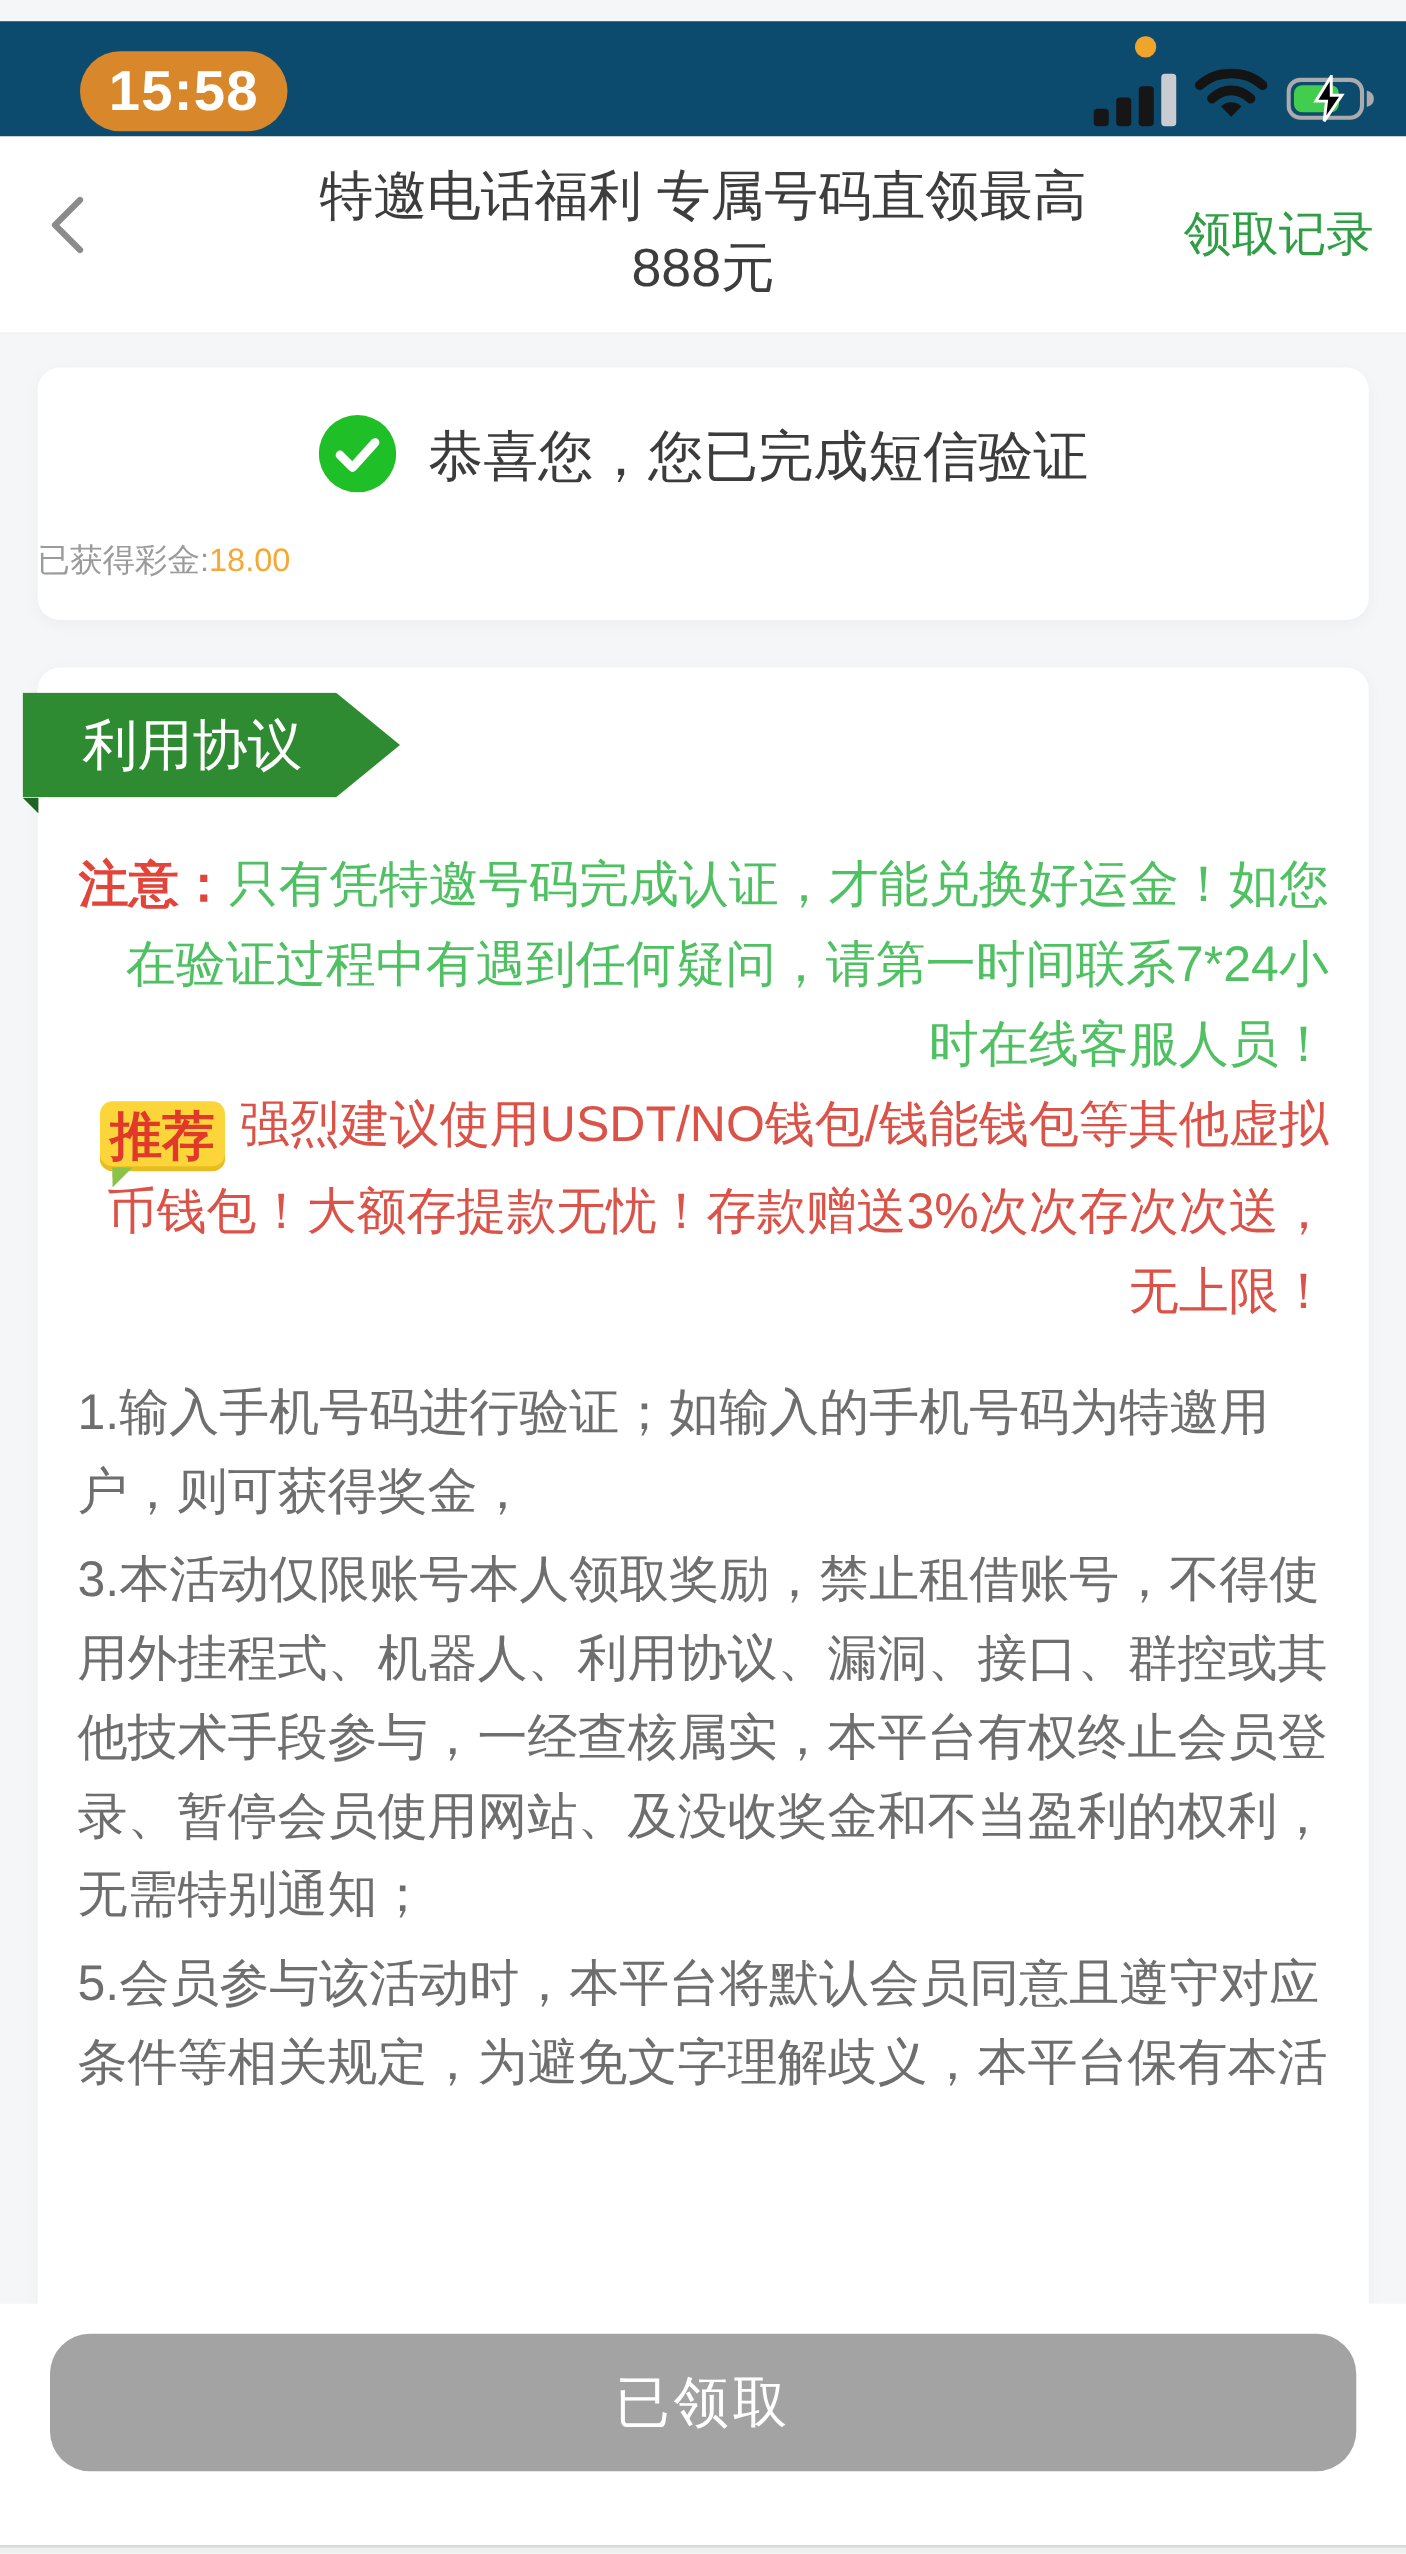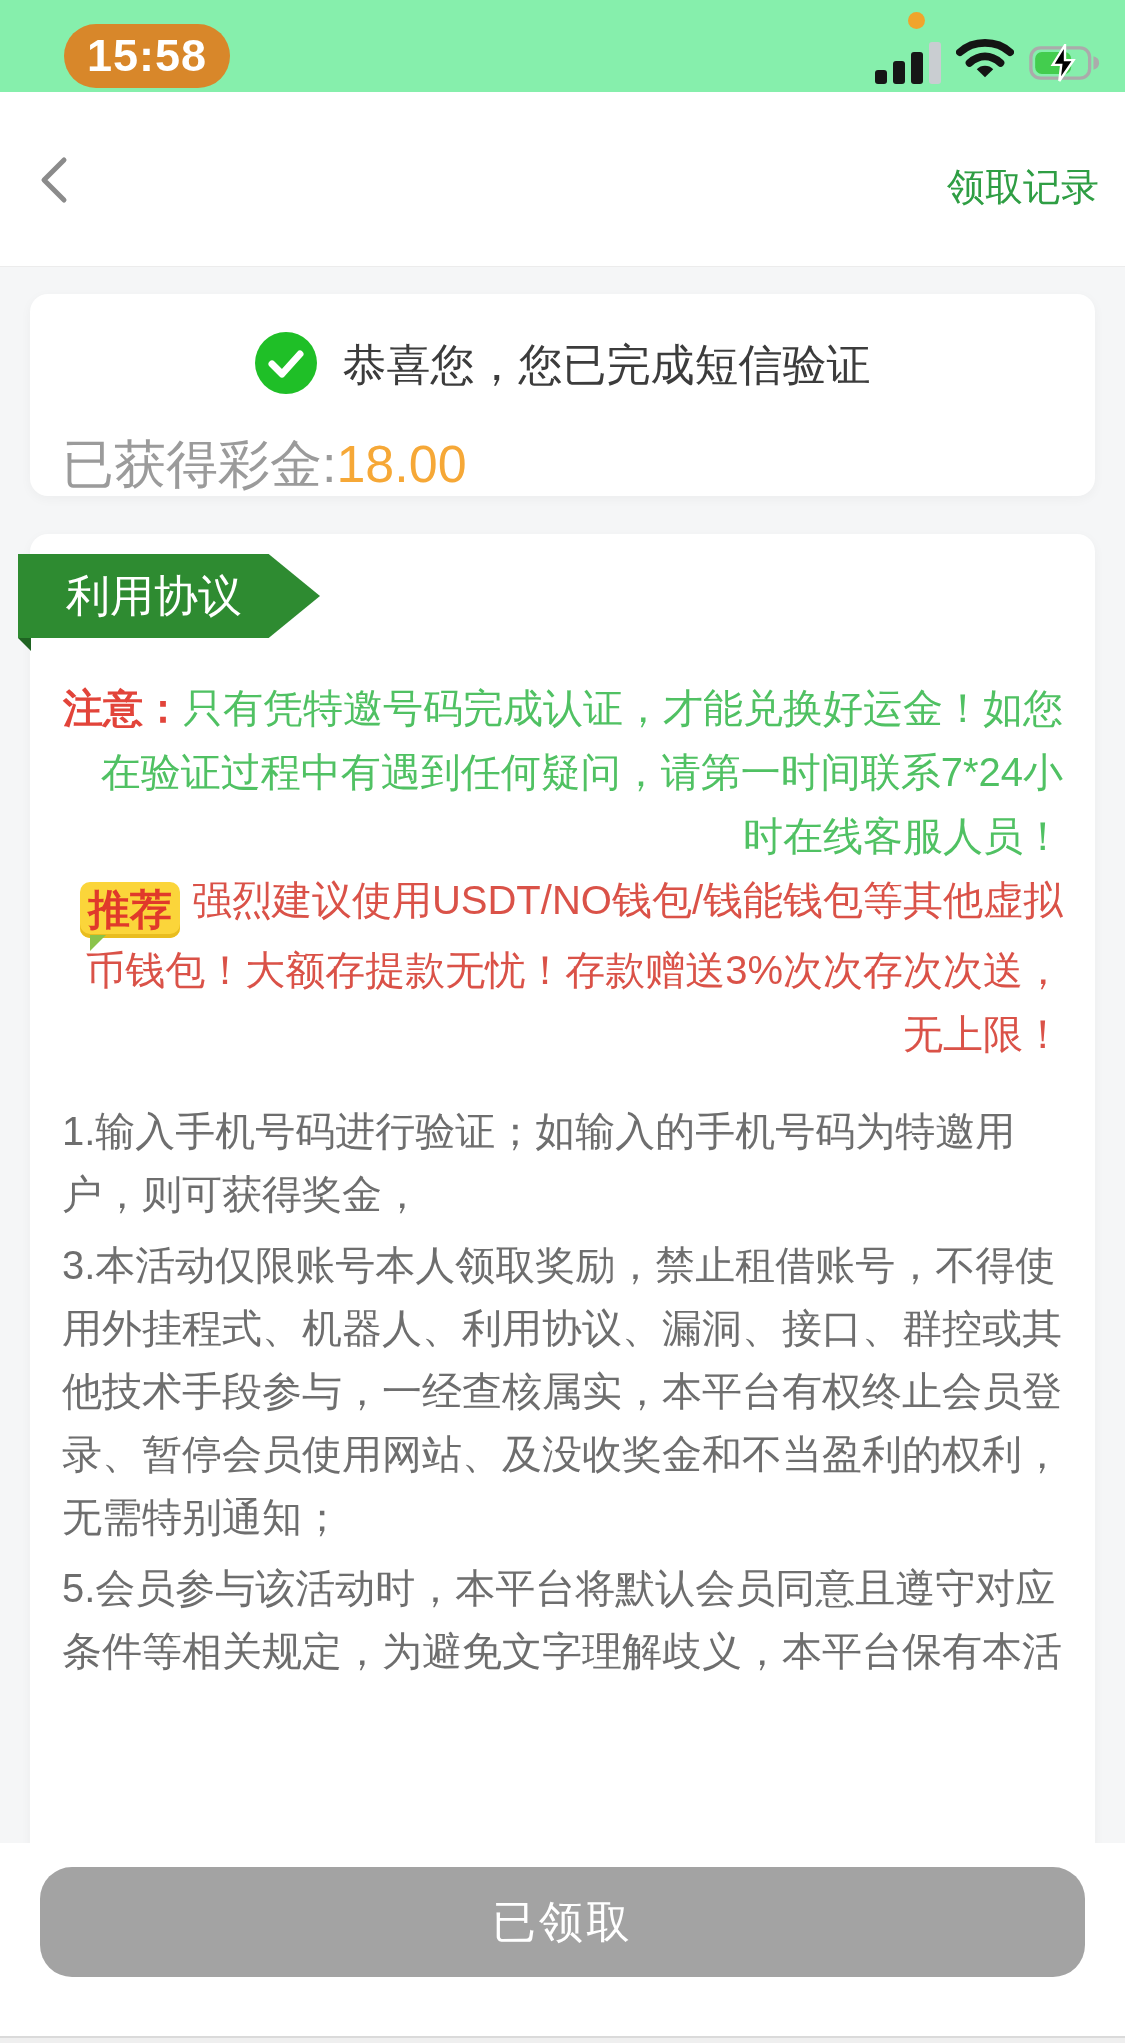--- a/index.html
+++ b/index.html
@@ -4,21 +4,21 @@
 <style>
   * { box-sizing: border-box; }
   html,body { margin:0; padding:0; }
   body {
     width:1125px; height:2043px; position:relative; overflow:hidden;
     background:#f5f6f7;
     font-family:"Liberation Sans","DejaVu Sans",sans-serif;
     -webkit-font-smoothing:antialiased;
   }
   
-  .status-bar { position:absolute; top:0; left:0; right:0; height:92px; background:#86efac; z-index:10; }
+  .status-bar { position:absolute; top:17px; left:0; right:0; height:92px; background:#0c4a6e; z-index:10; }
   .time-pill {
     position:absolute; left:64px; top:24px; width:166px; height:64px;
     background:#d8872a; border-radius:32px; color:#fff; font-size:45px; font-weight:bold;
     display:flex; align-items:center; justify-content:center; letter-spacing:1px;
   }
   .rec-dot { position:absolute; right:200px; top:12px; width:17px; height:17px; border-radius:50%; background:#f0a42c; }
   .sb-icons { position:absolute; right:24px; top:40px; display:flex; align-items:flex-end; gap:15px; height:46px; }
   .signal { display:flex; align-items:flex-end; gap:6px; height:42px; padding-bottom:2px; }
   .signal i { display:block; width:12px; border-radius:3px; background:#161616; }
   .signal i.b1{height:14px} .signal i.b2{height:23px} .signal i.b3{height:32px}
@@ -27,21 +27,21 @@
   .nav { position:absolute; top:92px; left:0; right:0; height:175px; background:#fff; border-bottom:1px solid #ececec; z-index:9; }
   .back { position:absolute; left:32px; top:62px; width:48px; height:52px; cursor:pointer; }
   .title { position:absolute; left:50%; transform:translateX(-50%); top:36px; width:650px; text-align:center; font-size:43px; line-height:58px; color:#3d3d3d; }
   .record { position:absolute; right:26px; top:70px; font-size:38px; color:#2f9e44; cursor:pointer; }
   
   .content { position:absolute; top:268px; left:0; right:0; bottom:0; background:#f5f6f7; overflow:hidden; }
   .card { background:#fff; border-radius:18px; box-shadow:0 3px 12px rgba(0,0,0,0.04); }
   .success-card { position:absolute; top:26px; left:30px; right:30px; height:202px; }
   .success-row { display:flex; align-items:center; justify-content:center; gap:26px; padding-top:38px; }
   .success-msg { font-size:44px; color:#3c3c3c; }
-  .bonus { margin-top:32px; padding-left:32px; font-size:52px; color:#9b9b9b; }
+  .bonus { margin-top:32px; font-size:26px; color:#9b9b9b; }
   .bonus-val { color:#f6a837; }
   .activity-card { position:absolute; top:266px; left:30px; right:30px; height:1450px; }
   .ribbon {
     position:absolute; top:20px; left:-12px; width:302px; height:84px;
     background:#2e8b31; color:#fff; font-size:44px;
     display:flex; align-items:center; padding-left:48px;
     clip-path:polygon(0 0, 83% 0, 100% 50%, 83% 100%, 0 100%);
   }
   .ribbon-fold { position:absolute; top:104px; left:-12px; width:13px; height:13px; background:#1f6322; clip-path:polygon(0 0,100% 0,100% 100%); }
   .card-body { padding:142px 32px 0; }
@@ -98,20 +98,21 @@
     </span>
   </div>
 </div>
 
 <div class="nav">
   <div class="back">
     <svg width="48" height="52" viewBox="0 0 48 52">
       <polyline points="32,6 12,26 32,46" fill="none" stroke="#8b8b8b" stroke-width="5" stroke-linecap="round" stroke-linejoin="round"></polyline>
     </svg>
   </div>
+  <div class="title">特邀电话福利 专属号码直领最高888元</div>
   <div class="record">领取记录</div>
 </div>
 
 <div class="content">
 
   <div class="card success-card">
     <div class="success-row">
       <span>
         <svg width="62" height="62" viewBox="0 0 62 62">
           <circle cx="31" cy="31" r="31" fill="#1fbf27"></circle>

